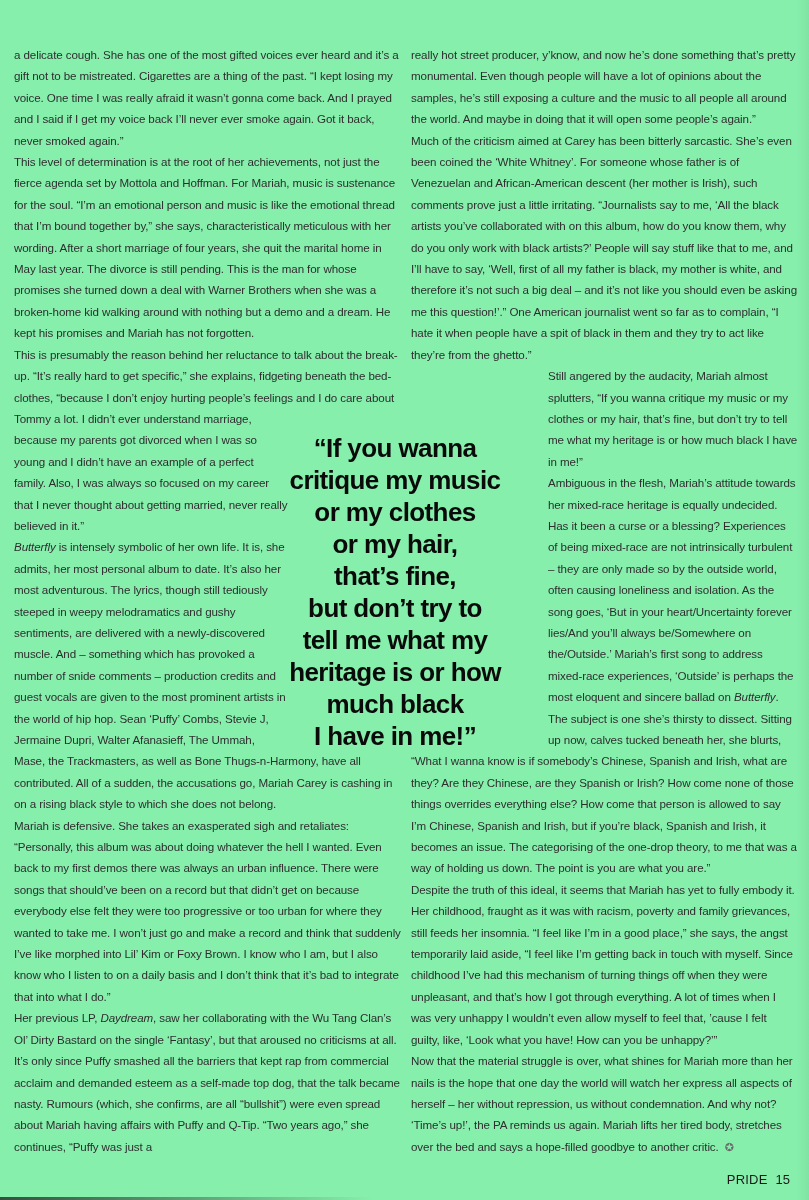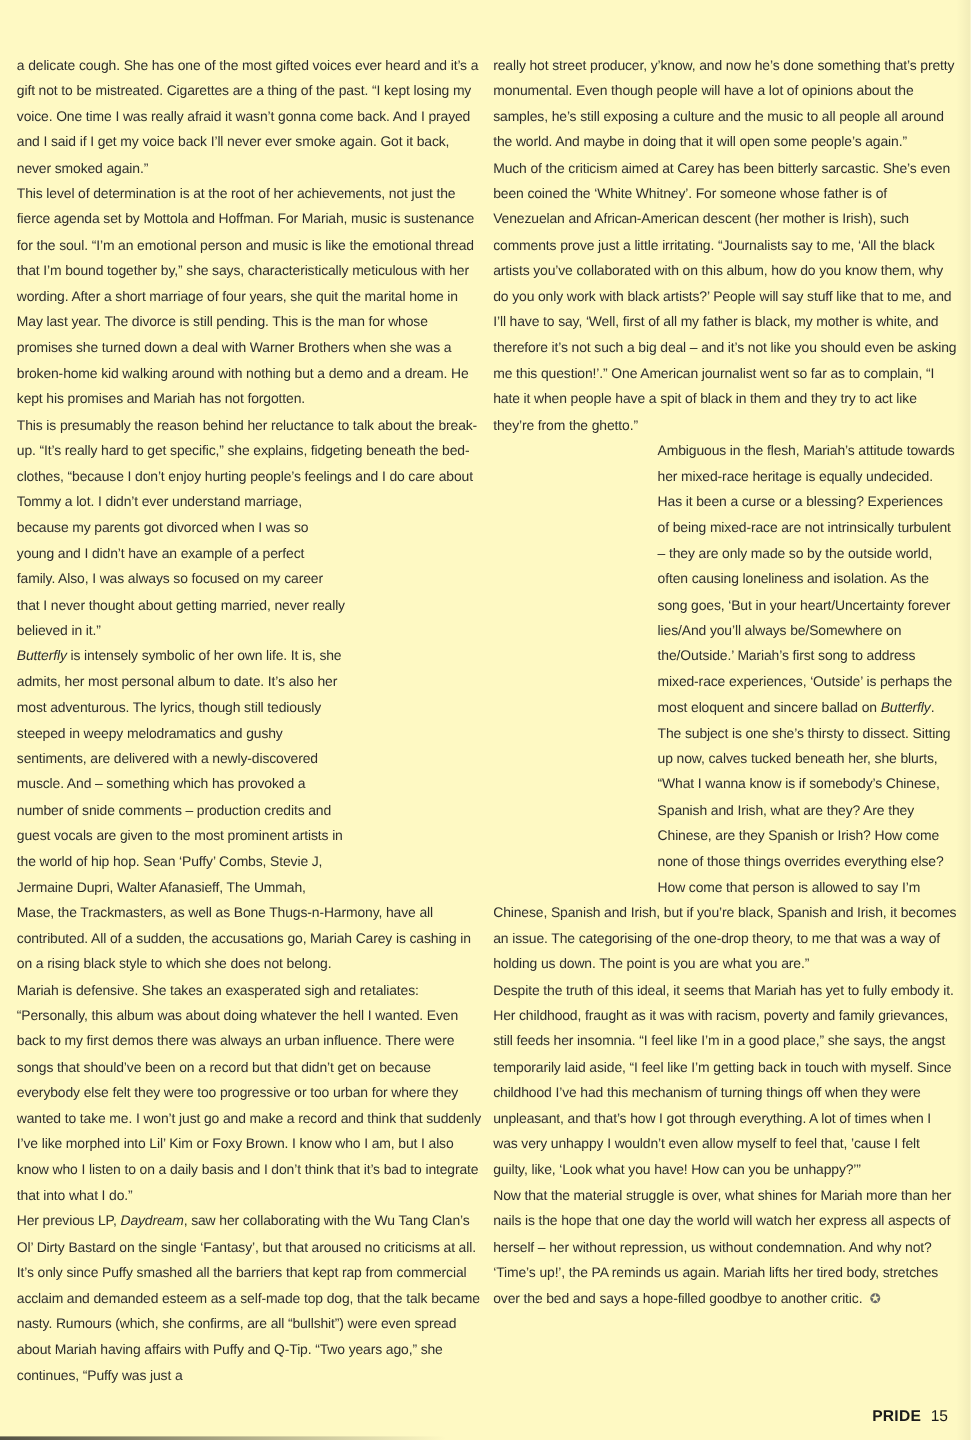--- a/index.html
+++ b/index.html
@@ -1,18 +1,18 @@
 <!DOCTYPE html>
 <html><head>
 <meta charset="utf-8">
 <style>
   html,body { margin:0; padding:0; background:#ffffff; }
   .page {
     position:relative; width:809px; height:1200px;
-    background:#fef9c3; overflow:hidden;
+    background:#86efac; overflow:hidden;
     font-family:"Liberation Sans", sans-serif;
   }
   .page::after{
     content:""; position:absolute; right:0; top:0; bottom:0; width:12px;
     background:linear-gradient(to right, rgba(0,0,0,0), rgba(0,0,0,0.05));
     pointer-events:none;
   }
   .content{
     position:absolute; left:14px; top:44px; width:781px;
     display:flex; gap:10px;
@@ -32,21 +32,21 @@
   .pullquote{
     position:absolute; left:268px; top:432px; width:254px;
     font-weight:700; font-size:26px; line-height:32px; letter-spacing:-0.6px;
     color:#0a0a0a; text-align:center; white-space:pre-line;
   }
   .endmark{ color:#6a6a6a; font-size:11px; padding-left:3px; }
   .footer{
     position:absolute; right:19px; bottom:13px;
     font-size:13px; color:#1a1a1a;
   }
-  .footer .mag{ font-weight:700; letter-spacing:0.2px; }
+  .footer .mag{ font-weight:400; letter-spacing:0.2px; }
   .footer .pg{ font-weight:400; margin-left:8px;margin-top:15px; }
   .scan-edge{
     position:absolute; left:0; bottom:0; height:3px; width:46%;
     background:linear-gradient(to right, rgba(25,25,25,0.75), rgba(25,25,25,0));
     pointer-events:none;
   }
 </style>
 </head>
 <body>
 
@@ -63,27 +63,38 @@
       <p class="para"><i class="it">Butterfly</i><span> is intensely symbolic of her own life. It is, she admits, her most personal album to date. It’s also her most adventurous. The lyrics, though still tediously steeped in weepy melodramatics and gushy sentiments, are delivered with a newly-discovered muscle. And – something which has provoked a number of snide comments – production credits and guest vocals are given to the most prominent artists in the world of hip hop. Sean ‘Puffy’ Combs, Stevie J, Jermaine Dupri, Walter Afanasieff, The Ummah, Mase, the Trackmasters, as well as Bone Thugs-n-Harmony, have all contributed. All of a sudden, the accusations go, Mariah Carey is cashing in on a rising black style to which she does not belong.</span></p>
       <p class="para"><span>Mariah is defensive. She takes an exasperated sigh and retaliates: “Personally, this album was about doing whatever the hell I wanted. Even back to my first demos there was always an urban influence. There were songs that should’ve been on a record but that didn’t get on because everybody else felt they were too progressive or too urban for where they wanted to take me. I won’t just go and make a record and think that suddenly I’ve like morphed into Lil’ Kim or Foxy Brown. I know who I am, but I also know who I listen to on a daily basis and I don’t think that it’s bad to integrate that into what I do.”</span></p>
       <p class="para"><span>Her previous LP, </span><i class="it">Daydream</i><span>, saw her collaborating with the Wu Tang Clan’s Ol’ Dirty Bastard on the single ‘Fantasy’, but that aroused no criticisms at all. It’s only since Puffy smashed all the barriers that kept rap from commercial acclaim and demanded esteem as a self-made top dog, that the talk became nasty. Rumours (which, she confirms, are all “bullshit”) were even spread about Mariah having affairs with Puffy and Q-Tip. “Two years ago,” she continues, “Puffy was just a</span></p>
     </div>
 
     <div class="col">
       <div class="push-l"></div>
       <div class="block-l"></div>
       <p class="para"><span>really hot street producer, y’know, and now he’s done something that’s pretty monumental. Even though people will have a lot of opinions about the samples, he’s still exposing a culture and the music to all people all around the world. And maybe in doing that it will open some people’s again.”</span></p>
       <p class="para"><span>Much of the criticism aimed at Carey has been bitterly sarcastic. She’s even been coined the ‘White Whitney’. For someone whose father is of Venezuelan and African-American descent (her mother is Irish), such comments prove just a little irritating. “Journalists say to me, ‘All the black artists you’ve collaborated with on this album, how do you know them, why do you only work with black artists?’ People will say stuff like that to me, and I’ll have to say, ‘Well, first of all my father is black, my mother is white, and therefore it’s not such a big deal – and it’s not like you should even be asking me this question!’.” One American journalist went so far as to complain, “I hate it when people have a spit of black in them and they try to act like they’re from the ghetto.”</span></p>
+      <p class="para"><span>Still angered by the audacity, Mariah almost splutters, “If you wanna critique my music or my clothes or my hair, that’s fine, but don’t try to tell me what my heritage is or how much black I have in me!”</span></p>
       <p class="para"><span>Ambiguous in the flesh, Mariah’s attitude towards her mixed-race heritage is equally undecided. Has it been a curse or a blessing? Experiences of being mixed-race are not intrinsically turbulent – they are only made so by the outside world, often causing loneliness and isolation. As the song goes, ‘But in your heart/Uncertainty forever lies/And you’ll always be/Somewhere on the/Outside.’ Mariah’s first song to address mixed-race experiences, ‘Outside’ is perhaps the most eloquent and sincere ballad on </span><i class="it">Butterfly</i><span>. The subject is one she’s thirsty to dissect. Sitting up now, calves tucked beneath her, she blurts, “What I wanna know is if somebody’s Chinese, Spanish and Irish, what are they? Are they Chinese, are they Spanish or Irish? How come none of those things overrides everything else? How come that person is allowed to say I’m Chinese, Spanish and Irish, but if you’re black, Spanish and Irish, it becomes an issue. The categorising of the one-drop theory, to me that was a way of holding us down. The point is you are what you are.”</span></p>
       <p class="para"><span>Despite the truth of this ideal, it seems that Mariah has yet to fully embody it. Her childhood, fraught as it was with racism, poverty and family grievances, still feeds her insomnia. “I feel like I’m in a good place,” she says, the angst temporarily laid aside, “I feel like I’m getting back in touch with myself. Since childhood I’ve had this mechanism of turning things off when they were unpleasant, and that’s how I got through everything. A lot of times when I was very unhappy I wouldn’t even allow myself to feel that, ’cause I felt guilty, like, ‘Look what you have! How can you be unhappy?’”</span></p>
       <p class="para"><span>Now that the material struggle is over, what shines for Mariah more than her nails is the hope that one day the world will watch her express all aspects of herself – her without repression, us without condemnation. And why not? ‘Time’s up!’, the PA reminds us again. Mariah lifts her tired body, stretches over the bed and says a hope-filled goodbye to another critic. </span><span class="endmark">✪</span></p>
     </div>
 
   </div>
 
+  <div class="pullquote">“If you wanna
+critique my music
+or my clothes
+or my hair,
+that’s fine,
+but don’t try to
+tell me what my
+heritage is or how
+much black
+I have in me!”</div>
 
   <div class="footer">
     <span class="mag">PRIDE</span><span class="pg">15</span>
   </div>
 
   <div class="scan-edge"></div>
 
 </div>
 
 </body></html>

